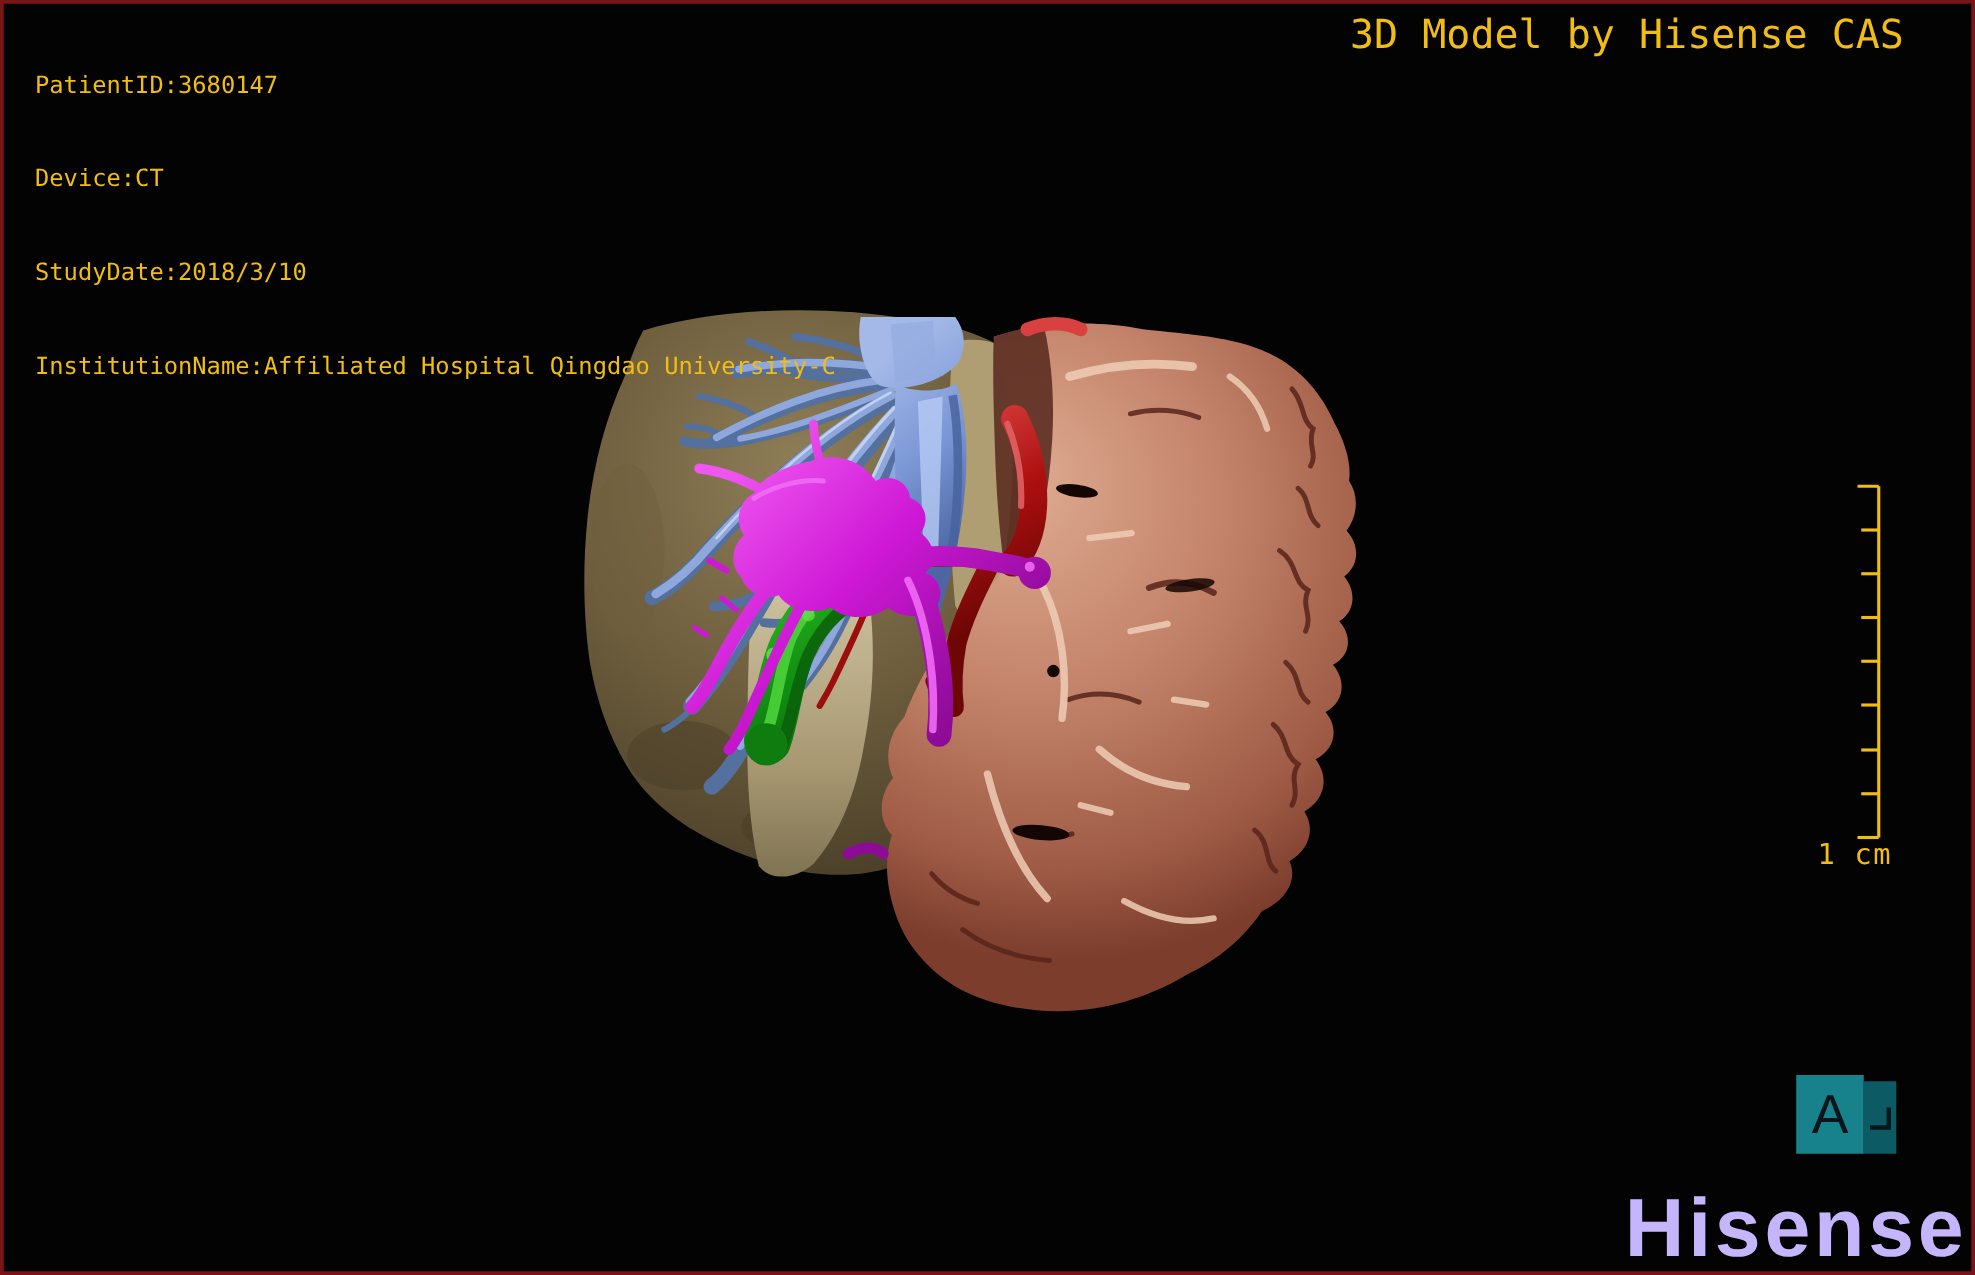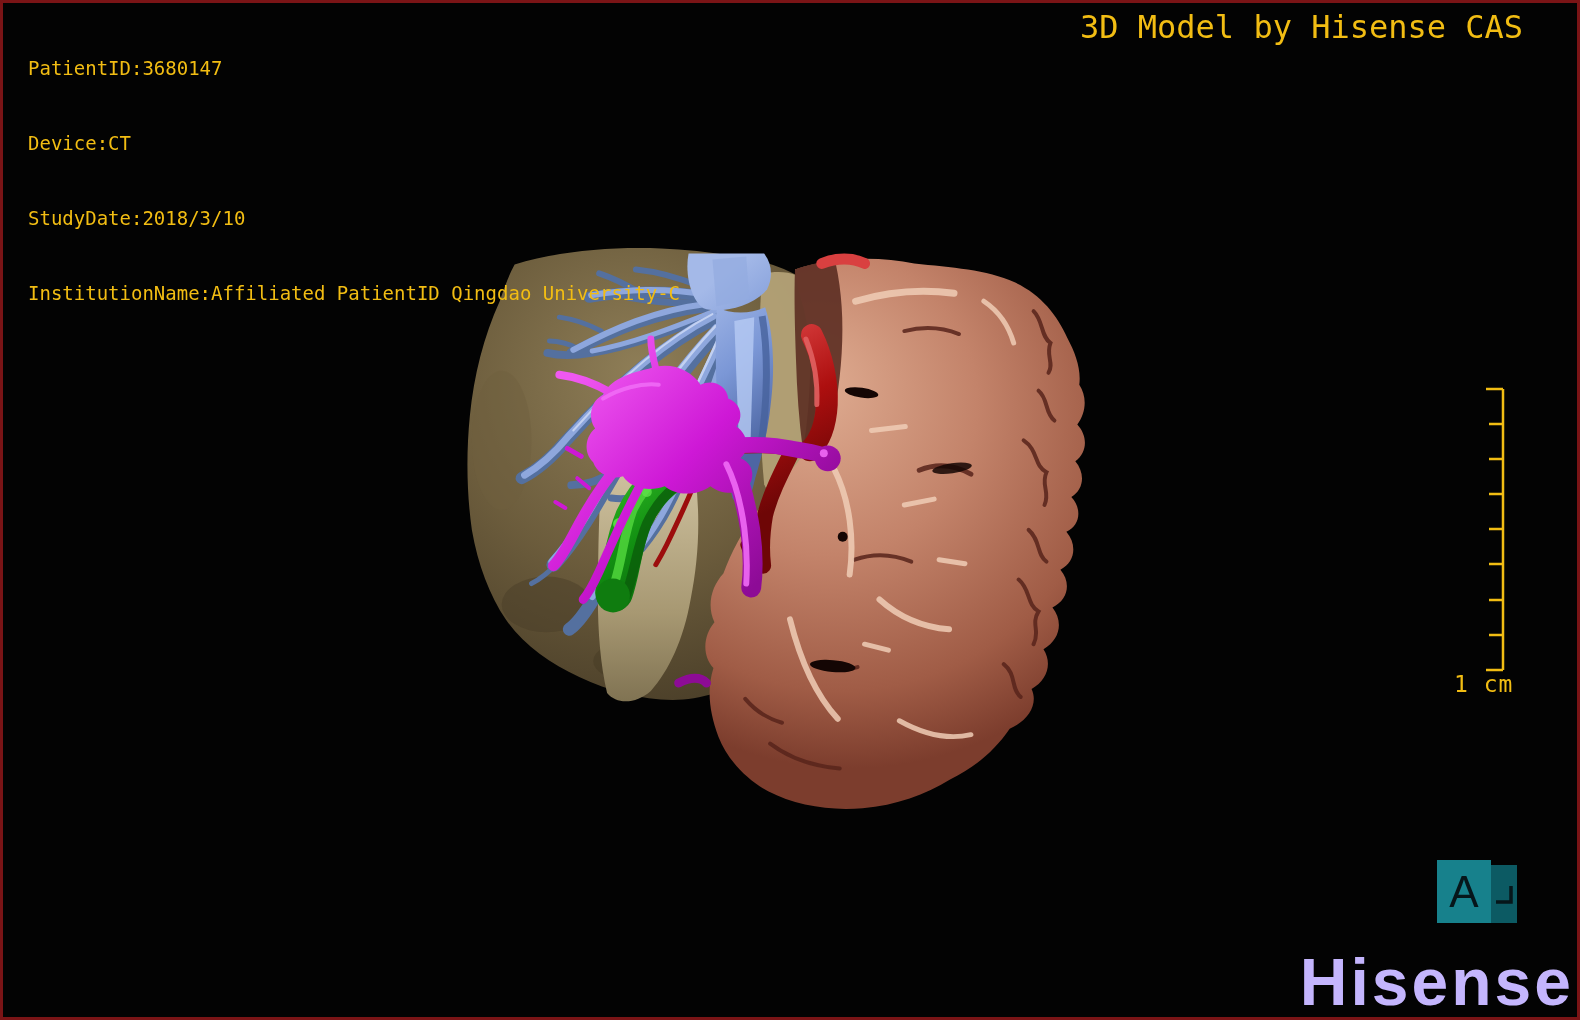--- a/index.html
+++ b/index.html
@@ -206,21 +206,21 @@
         <circle cx="828" cy="458" r="13" fill="url(#gMag)"></circle>
         <circle cx="824" cy="453" r="4" fill="#f06af5" opacity="0.9"></circle>
       </g>
     </svg>
   </div>
 
   <div class="overlay patient-info">
     <div>PatientID:3680147</div>
     <div>Device:CT</div>
     <div>StudyDate:2018/3/10</div>
-    <div>InstitutionName:Affiliated PatientID Qingdao University-C</div>
+    <div>InstitutionName:Affiliated Hospital Qingdao University-C</div>
   </div>
 
   <div class="overlay watermark">3D Model by Hisense CAS</div>
 
   <svg class="scalebar" viewBox="0 0 120 330">
     <g stroke="#f2bd13" stroke-width="2.5">
       <line x1="55" y1="11" x2="55" y2="292"></line>
       <line x1="38" y1="11" x2="55" y2="11"></line>
       <line x1="41" y1="46" x2="55" y2="46"></line>
       <line x1="41" y1="81" x2="55" y2="81"></line>

